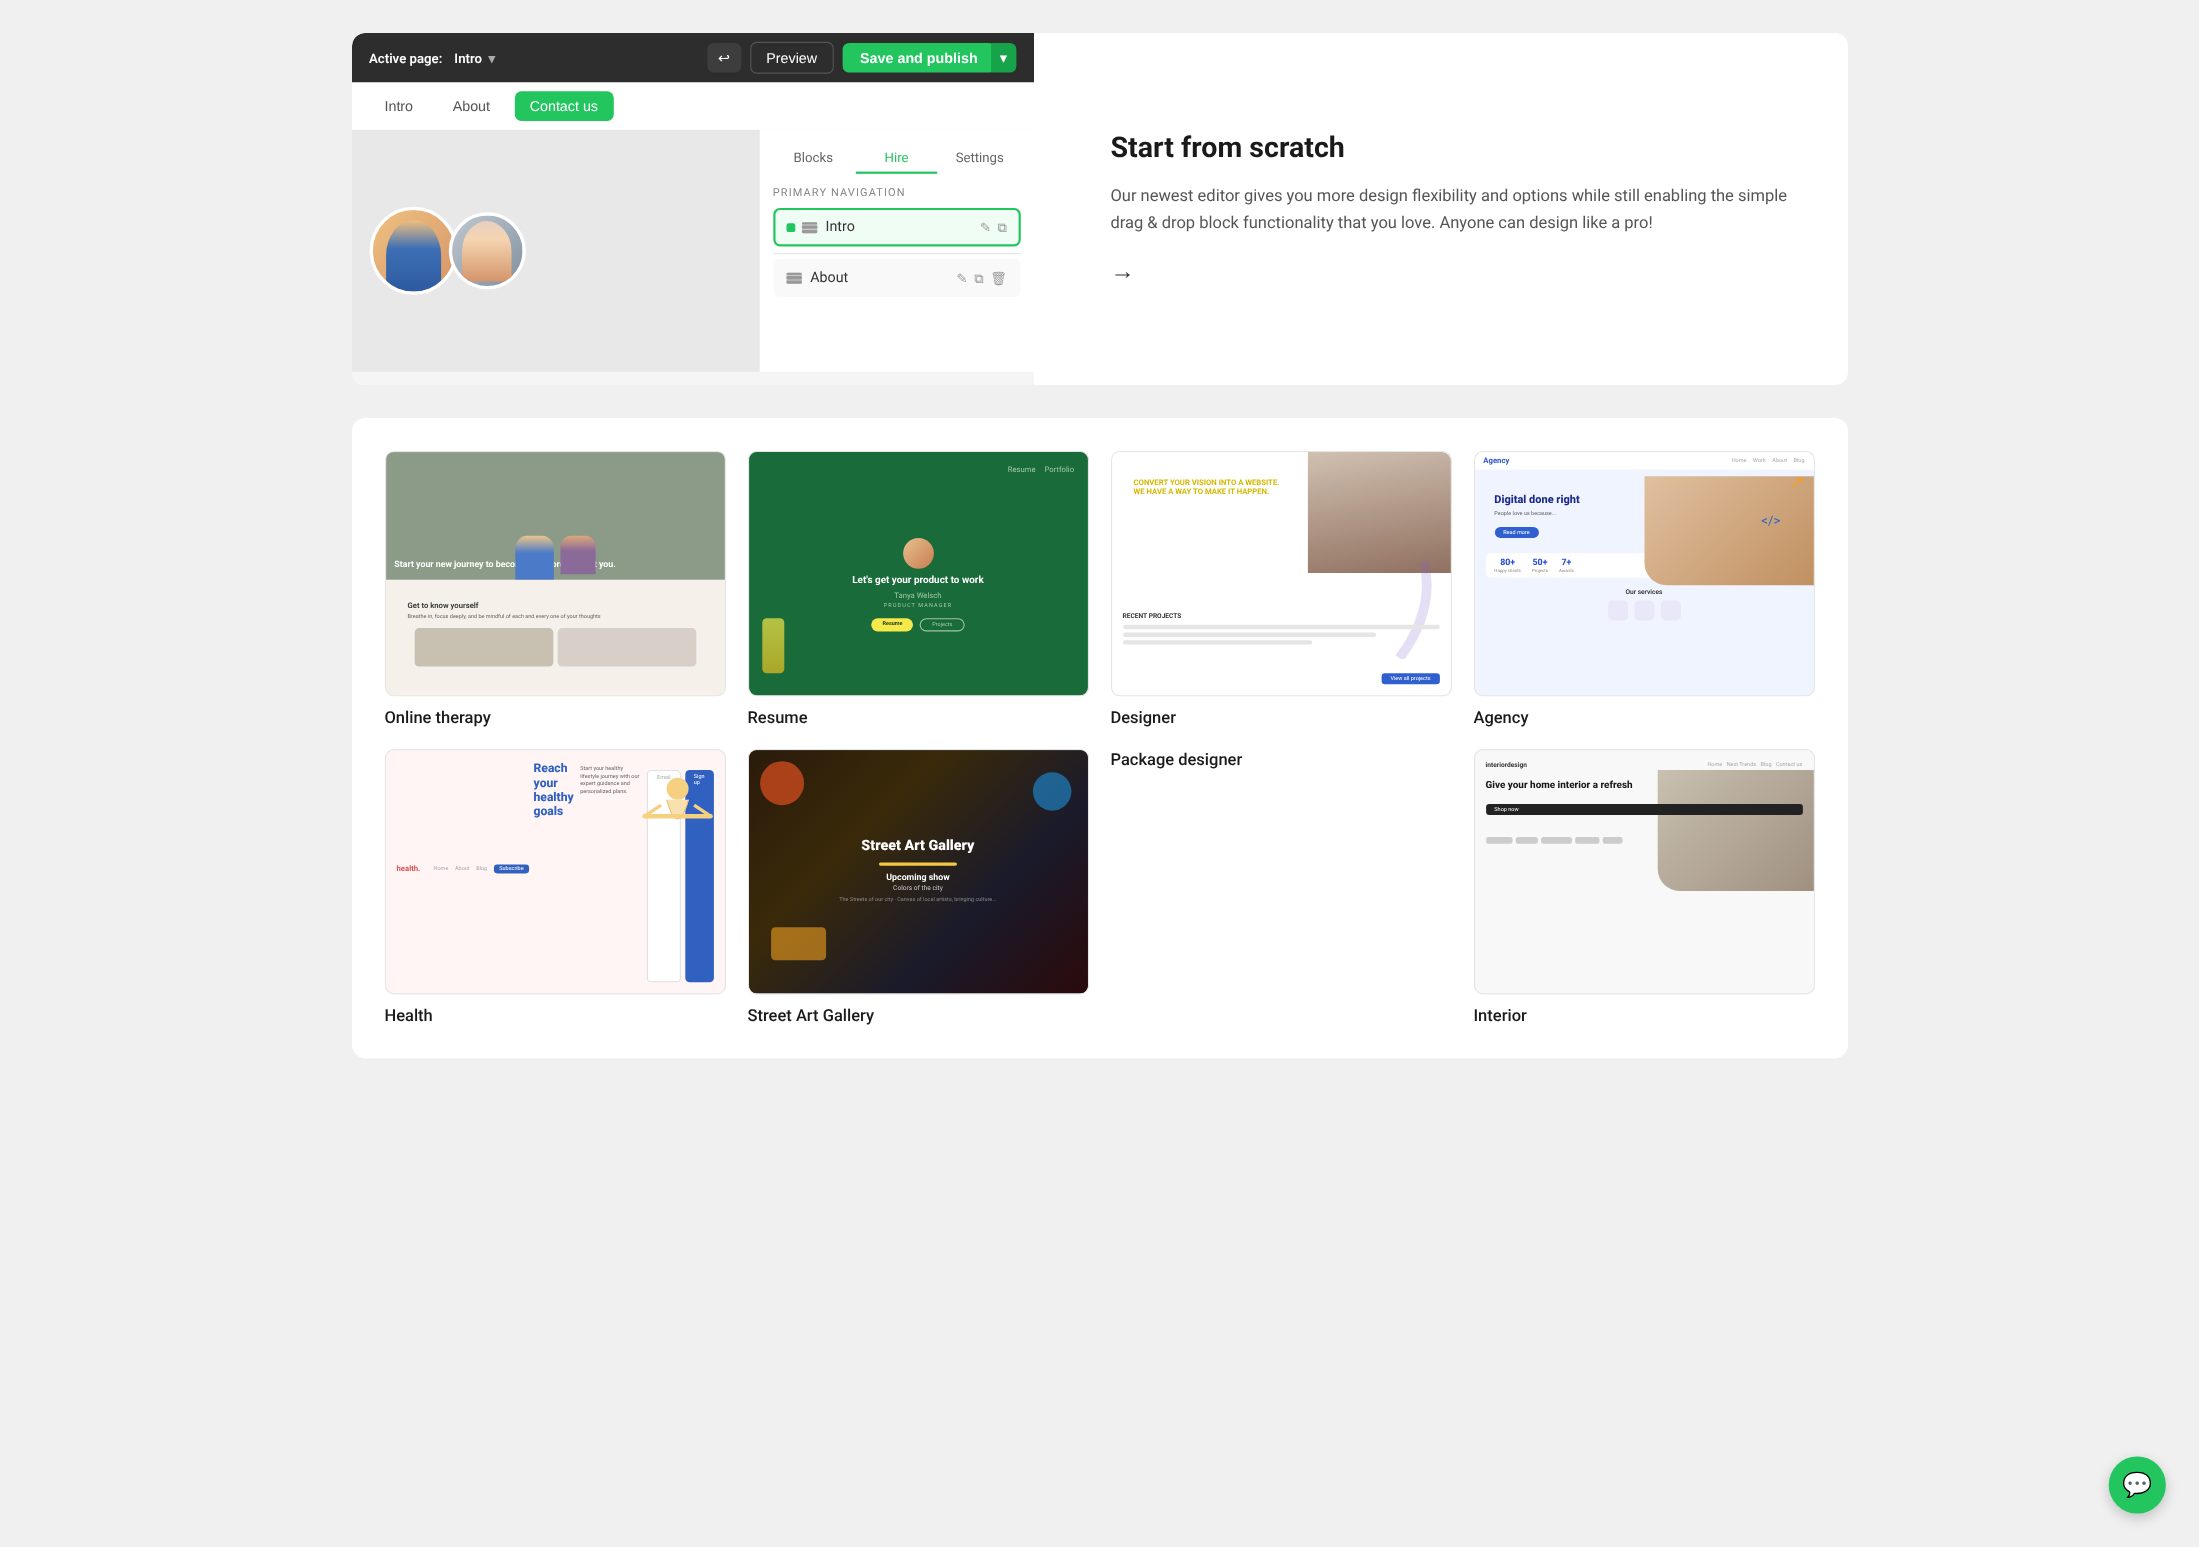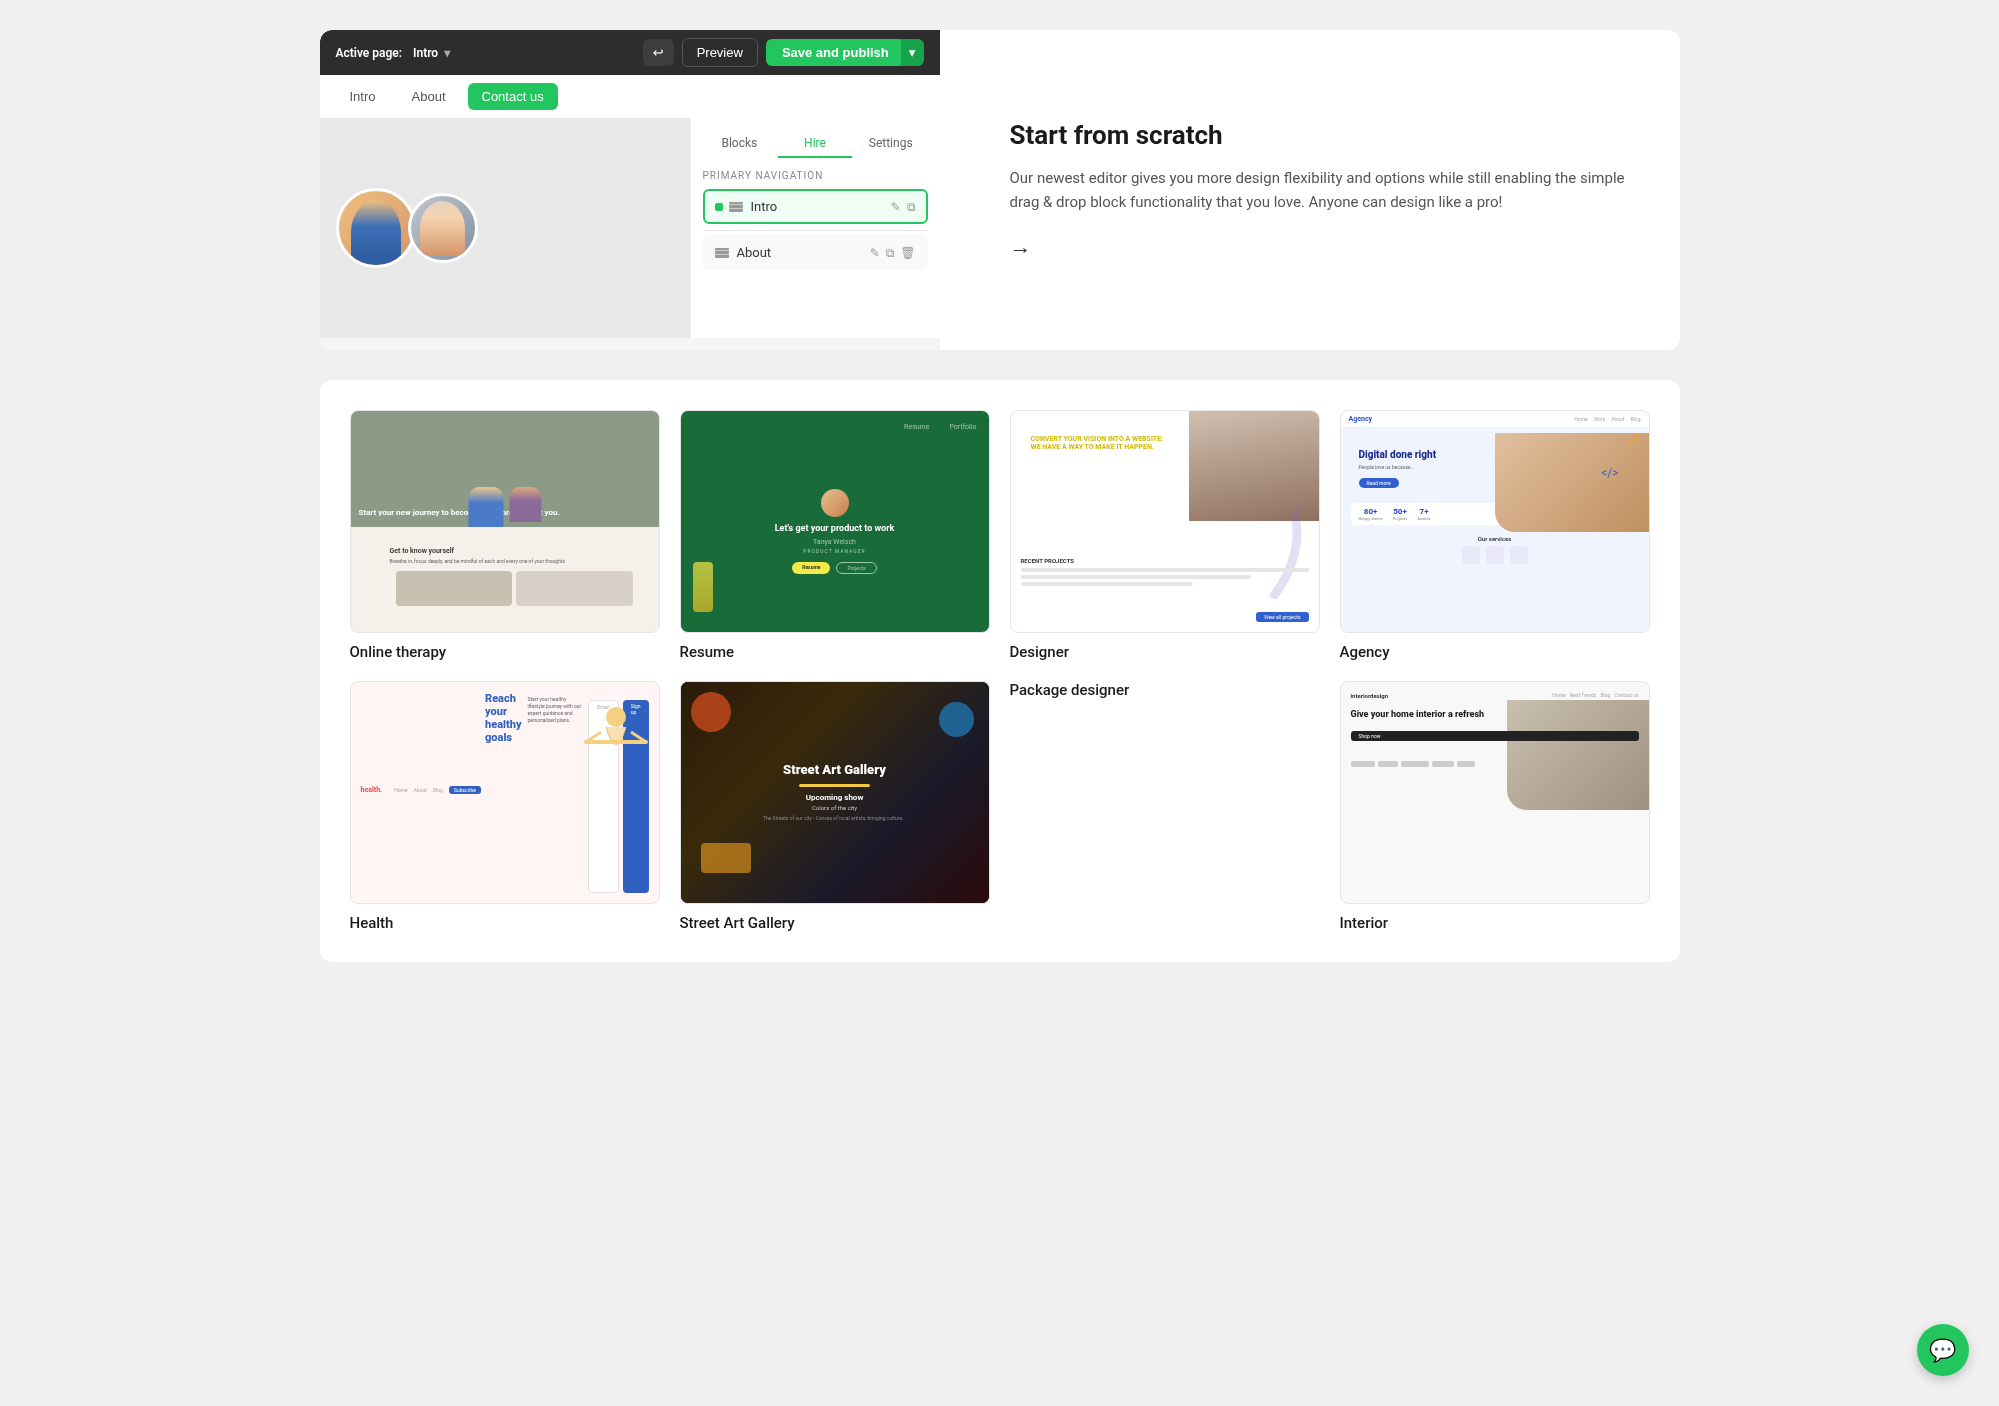--- a/index.html
+++ b/index.html
@@ -357,21 +357,20 @@
       color: white;
       font-size: 8px;
       font-weight: 700;
       padding: 8px;
       line-height: 1.3;
     }
 
     .thumb-therapy-bottom {
       padding: 20px;
       background: #f5f0ea;
-      margin-left: 19px;
     }
 
     .therapy-bottom-text {
       font-size: 7px;
       font-weight: 600;
       color: #333;
       margin-bottom: 3px;
     }
 
     .therapy-bottom-sub {
@@ -639,21 +638,21 @@
             </div>
           </div>
         </div>
         <div class="template-name">Online therapy</div>
       </div>
 
       <div class="template-item">
         <div class="template-thumbnail thumb-resume">
           <div style="position:absolute;top:12px;left:12px;right:12px;display:flex;justify-content:flex-end;gap:8px;">
             <span style="font-size:7px;color:#a0c8a0;">Resume</span>
-            <span style="font-size:7px;color:#a0c8a0;margin-left:12px;">Portfolio</span>
+            <span style="font-size:7px;color:#a0c8a0;">Portfolio</span>
           </div>
           <div style="text-align:center;margin-top:20px;">
             <div class="resume-avatar" style="margin:0 auto 6px;"></div>
             <div style="color:white;font-size:9px;font-weight:700;line-height:1.3;">Let's get your product to work</div>
             <div style="color:#a0c8a0;font-size:7px;margin-top:4px;">Tanya Welsch</div>
             <div style="color:#a0c8a0;font-size:5px;letter-spacing:1px;margin-top:2px;">PRODUCT MANAGER</div>
             <div style="display:flex;gap:6px;justify-content:center;margin-top:8px;">
               <div style="background:#f5e84a;color:#1a3a1a;padding:2px 10px;border-radius:10px;font-size:5px;font-weight:700;">Resume</div>
               <div style="background:transparent;border:1px solid #a0c8a0;color:#a0c8a0;padding:2px 10px;border-radius:10px;font-size:5px;">Projects</div>
             </div>

